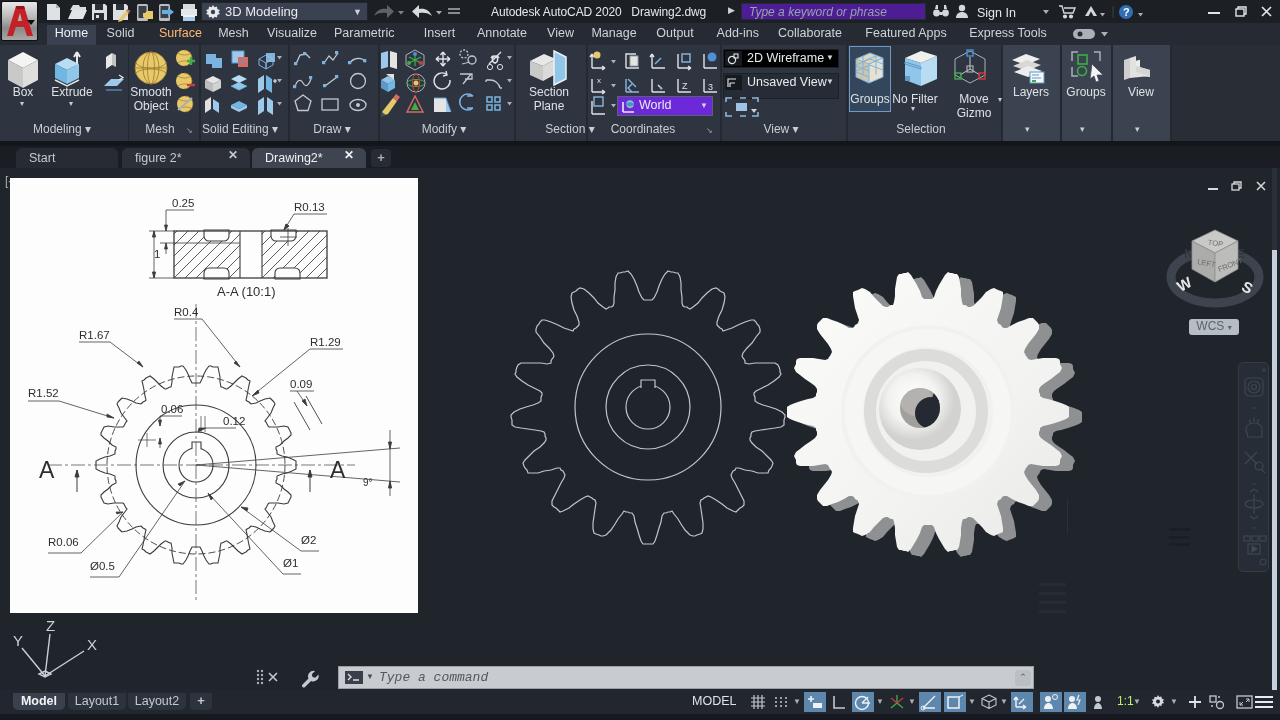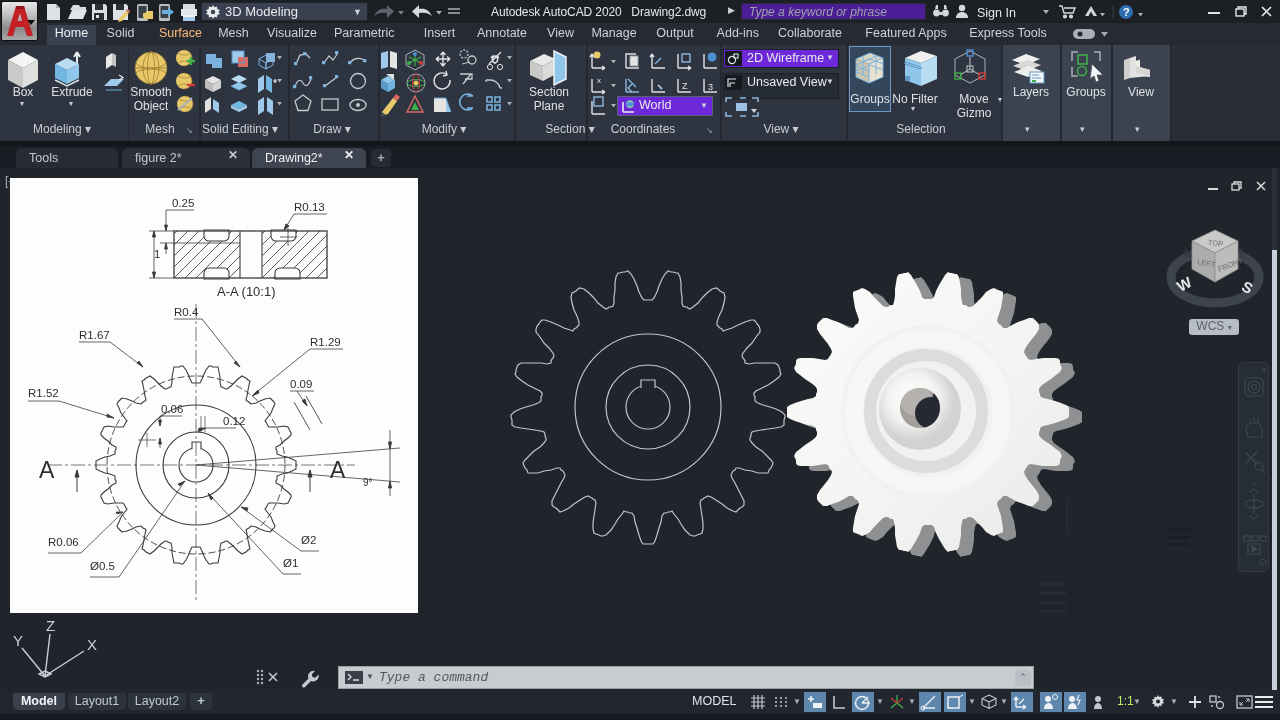--- a/index.html
+++ b/index.html
@@ -426,21 +426,21 @@
 <div class="abs" style="left:516px;top:99px;width:66px;text-align:center;color:#dde1e6;font-size:12px">Plane</div>
 <div class="abs" style="left:844px;top:92px;width:52px;text-align:center;color:#dde1e6;font-size:12px">Groups</div>
 <div class="abs" style="left:884px;top:92px;width:62px;text-align:center;color:#dde1e6;font-size:12px">No Filter</div>
 <div class="abs" style="left:948px;top:92px;width:52px;text-align:center;color:#dde1e6;font-size:12px">Move</div>
 <div class="abs" style="left:948px;top:106px;width:52px;text-align:center;color:#dde1e6;font-size:12px">Gizmo</div>
 <div class="abs" style="left:20px;top:99px;color:#c9ced5;font-size:8px">▾</div>
 <div class="abs" style="left:69px;top:99px;color:#c9ced5;font-size:8px">▾</div>
 <div class="abs" style="left:911px;top:104px;color:#c9ced5;font-size:8px">▾</div>
 <div class="abs" style="left:998px;top:95px;color:#c9ced5;font-size:8px">▾</div>
 
-<div class="abs" style="left:723px;top:49px;width:116px;height:19px;background:#6d28d9;border:1px solid #1c2128">
+<div class="abs" style="left:723px;top:49px;width:116px;height:19px;background:#000000;border:1px solid #1c2128">
  <div class="abs" style="left:1px;top:1px;width:17px;height:15px;background:#16191e"></div>
  <svg class="abs" style="left:3px;top:3px" width="12" height="12" viewBox="0 0 12 12">
         <circle cx="5" cy="7" r="3.6" fill="none" stroke="#dfe2e6" stroke-width="1.2"></circle>
         <rect x="7" y="1" width="4" height="4" fill="none" stroke="#dfe2e6" stroke-width="1.1"></rect>
       </svg>
  <span style="position:absolute;left:23px;top:1px;color:#e8ebee;font-size:12.5px">2D Wireframe</span>
  <span style="position:absolute;right:4px;top:3px;color:#cfd4da;font-size:8px">▼</span>
 </div>
 <div class="abs" style="left:723px;top:73px;width:116px;height:26px;background:#262c36;border:1px solid #1c2128">
  <div class="abs" style="left:1px;top:1px;width:17px;height:15px;background:#16191e"></div>
@@ -461,21 +461,21 @@
         <path d="M2 13 V3 M2 13 H13" stroke="#e8ebee" stroke-width="1.6" fill="none"></path>
         <circle cx="9" cy="5" r="4.2" fill="#4f8fd6"></circle>
         <path d="M6 4 c1-2 5-2 6 0 M6 7 c1.5 1.5 4.5 1.5 6 0" stroke="#bfe08f" stroke-width="1" fill="none"></path>
       </svg>
  <span style="position:absolute;left:21px;top:1px;color:#e8ebee;font-size:12.5px">World</span>
  <span style="position:absolute;right:4px;top:4px;color:#cfd4da;font-size:8px">▼</span>
 </div>
 
 <div class="abs" style="left:0;top:141px;width:1280px;height:5px;background:#121519"></div>
 <div class="abs" style="left:0;top:146px;width:1280px;height:22px;background:#1a1e24"></div>
-<div class="abs" style="left:16px;top:148px;width:102px;height:20px;background:#272c34;border-radius:6px 6px 0 0;color:#c3c9d0;font-size:12.5px;line-height:20px;padding-left:13px">Tools</div>
+<div class="abs" style="left:16px;top:148px;width:102px;height:20px;background:#272c34;border-radius:6px 6px 0 0;color:#c3c9d0;font-size:12.5px;line-height:20px;padding-left:13px">Start</div>
 <div class="abs" style="left:122px;top:148px;width:128px;height:20px;background:#2b3039;border-radius:6px 6px 0 0;color:#c3c9d0;font-size:12.5px;line-height:20px;padding-left:13px">figure 2*</div>
 <div class="abs" style="left:228px;top:148px;color:#c3c9d0;font-size:12px;font-weight:bold">✕</div>
 <div class="abs" style="left:252px;top:148px;width:114px;height:20px;background:#3e4450;border-radius:6px 6px 0 0;color:#f0f2f4;font-size:12.5px;line-height:20px;padding-left:13px">Drawing2*</div>
 <div class="abs" style="left:344px;top:148px;color:#f0f2f4;font-size:12px;font-weight:bold">✕</div>
 <div class="abs" style="left:371px;top:149px;width:20px;height:18px;background:#272c34;border-radius:4px;color:#aab0b6;font-size:13px;text-align:center;line-height:17px;font-weight:bold">+</div>
 <div class="abs" style="left:0;top:168px;width:1280px;height:552px;background:#20252c"></div>
 <div class="abs" style="left:5px;top:174px;color:#aab0b6;font-size:12px">[-</div>
 <svg class="abs" style="left:440px;top:168px" width="840" height="480" viewBox="440 168 840 480">
  <path d="M648 300L650 300L652 300L654 298L657 292L659 286L662 279L665 274L668 271L671 272L673 272L676 273L678 273L680 277L681 283L681 290L682 297L682 303L683 306L685 307L687 307L688 308L690 309L693 307L698 303L702 298L707 293L712 289L716 288L718 289L720 291L722 292L724 293L725 297L724 303L722 310L719 316L717 322L717 325L719 327L720 328L722 329L723 331L726 330L732 328L738 325L745 322L751 320L754 320L756 322L757 324L759 326L760 329L760 332L756 337L752 343L747 348L743 353L742 356L743 358L744 359L745 361L745 363L749 364L755 363L762 363L769 363L775 363L778 365L779 367L780 370L780 372L781 374L779 377L774 381L768 385L762 388L756 391L754 393L754 395L755 397L755 399L755 401L758 403L763 405L770 407L776 409L782 412L785 415L785 417L784 420L784 422L784 425L781 427L775 428L768 429L761 430L755 431L752 432L751 434L751 436L750 438L750 440L752 443L756 447L762 451L767 456L771 460L773 463L772 466L771 468L769 470L768 473L765 473L758 473L752 471L745 470L739 468L736 468L735 470L733 471L732 473L731 475L732 478L735 483L738 489L741 495L744 501L744 505L742 507L740 508L738 510L736 512L733 511L727 508L722 504L716 500L711 497L708 496L706 497L704 498L703 499L701 500L700 503L701 509L702 516L703 523L703 529L702 533L700 534L697 535L695 536L693 536L690 535L685 530L681 524L678 519L674 514L672 511L670 512L668 512L666 513L664 513L662 516L661 522L659 528L657 535L655 541L653 544L651 544L648 544L645 544L643 544L641 541L639 535L637 528L635 522L634 516L632 513L630 513L628 512L626 512L624 511L622 514L618 519L615 524L611 530L606 535L603 536L601 536L599 535L596 534L594 533L593 529L593 523L594 516L595 509L596 503L595 500L593 499L592 498L590 497L588 496L585 497L580 500L574 504L569 508L563 511L560 512L558 510L556 508L554 507L552 505L552 501L555 495L558 489L561 483L564 478L565 475L564 473L563 471L561 470L560 468L557 468L551 470L544 471L538 473L531 473L528 473L527 470L525 468L524 466L523 463L525 460L529 456L534 451L540 447L544 443L546 440L546 438L545 436L545 434L544 432L541 431L535 430L528 429L521 428L515 427L512 425L512 422L512 420L511 417L511 415L514 412L520 409L526 407L533 405L538 403L541 401L541 399L541 397L542 395L542 393L540 391L534 388L528 385L522 381L517 377L515 374L516 372L516 370L517 367L518 365L521 363L527 363L534 363L541 363L547 364L551 363L551 361L552 359L553 358L554 356L553 353L549 348L544 343L540 337L536 332L536 329L537 326L539 324L540 322L542 320L545 320L551 322L558 325L564 328L570 330L573 331L574 329L576 328L577 327L579 325L579 322L577 316L574 310L572 303L571 297L572 293L574 292L576 291L578 289L580 288L584 289L589 293L594 298L598 303L603 307L606 309L608 308L609 307L611 307L613 306L614 303L614 297L615 290L615 283L616 277L618 273L620 273L623 272L625 272L628 271L631 274L634 279L637 286L639 292L642 298L644 300L646 300Z" fill="none" stroke="#c0c5cc" stroke-width="1.2"></path>
  <circle cx="648" cy="407" r="73" fill="none" stroke="#c0c5cc" stroke-width="1.2"></circle>

